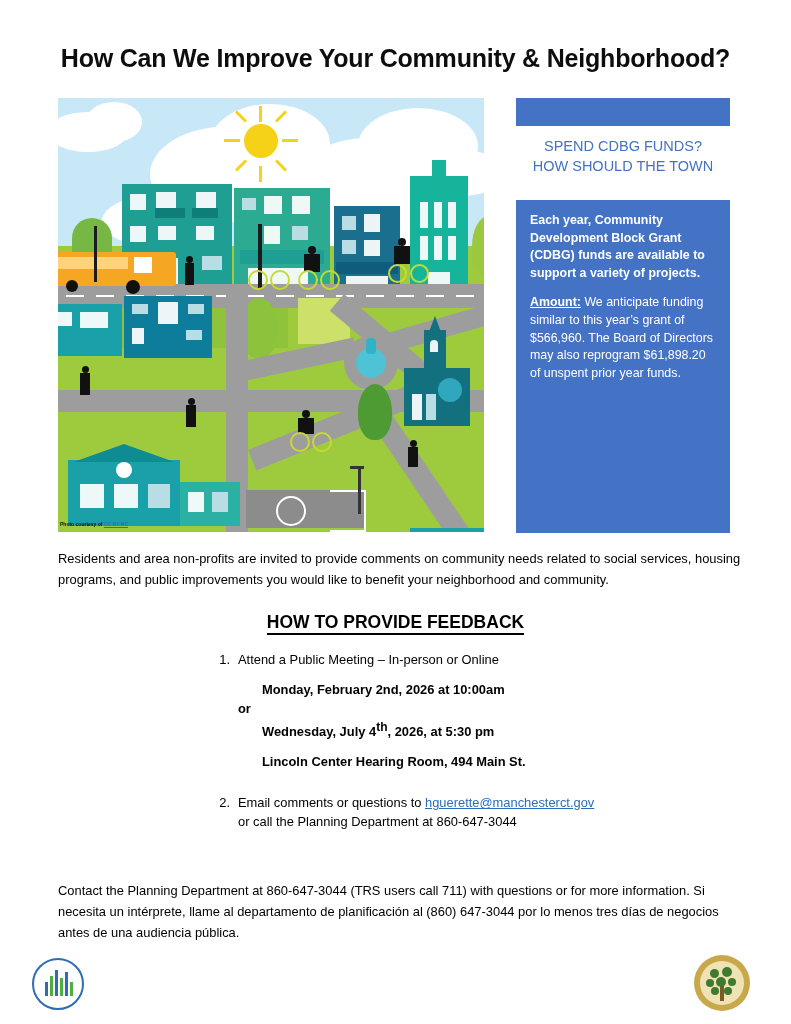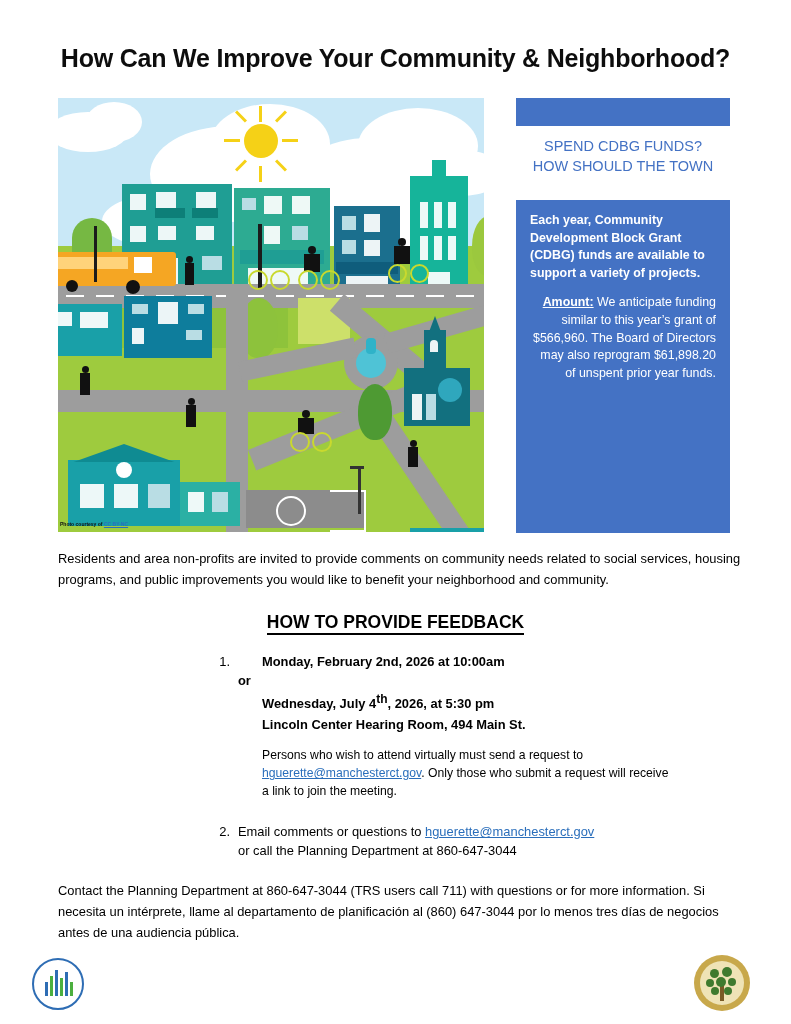--- a/index.html
+++ b/index.html
@@ -58,21 +58,21 @@
     position:absolute;left:516px;top:136px;width:214px;
     color:#4472C4;font-size:14.5px;line-height:20px;text-align:center;
   }
   .bluebox{
     position:absolute;left:516px;top:200px;width:214px;height:333px;
     background:#4472C4;color:#ffffff;
     box-sizing:border-box;padding:12px 14px 10px 14px;
     font-size:12.4px;line-height:17.6px;
   }
   .bluebox p{margin:0 0 12px 0;font-weight:bold;}
-  .bluebox p.reg{font-weight:normal;text-align:right;}
+  .bluebox p.reg{font-weight:normal;}
   .bluebox u{font-weight:bold;}
 
   
   .intro{
     position:absolute;left:58px;top:548px;width:688px;
     font-size:12.9px;line-height:21px;
   }
   .feedback-head{
     position:absolute;left:0;top:612px;width:791px;text-align:center;
     font-size:17.5px;font-weight:bold;
@@ -81,21 +81,21 @@
 
   .list{
     position:absolute;left:208px;top:650px;width:470px;
     font-size:12.9px;line-height:19px;
   }
   .li{position:relative;margin-bottom:8px;}
   .num{position:absolute;left:0;top:0;width:22px;text-align:right;font-size:13px;}
   .li-body{margin-left:30px;}
   .bold{font-weight:bold;}
   .center{}
-  .mt{margin-top:2px;}
+  .mt{margin-top:11px;}
   .indent{margin-left:24px;}
   .sub{font-size:12.2px;line-height:18px;margin-top:12px;margin-left:24px;}
   a.mail{color:#2a6ebb;text-decoration:underline;}
   sup{font-size:12px;vertical-align:super;}
 
   .contact{
     position:absolute;left:58px;top:880px;width:688px;
     font-size:12.9px;line-height:21px;
   }
 
@@ -323,25 +323,25 @@
 
   <div class="intro">Residents and area non-profits are invited to provide comments on community needs related to social services, housing programs, and public improvements you would like to benefit your neighborhood and community.</div>
 
   <div class="feedback-head"><span>HOW TO PROVIDE FEEDBACK</span></div>
 
   <div class="list">
 
     <div class="li">
       <div class="num">1.</div>
       <div class="li-body">
+        <div>Attend a Public Meeting – In-person or Online</div>
         <div class="bold indent mt">Monday, February 2nd, 2026 at 10:00am</div>
         <div class="bold center">or</div>
         <div class="bold indent"><span>Wednesday, July 4</span><sup>th</sup><span>, 2026, at 5:30 pm</span></div>
         <div class="bold indent mt">Lincoln Center Hearing Room, 494 Main St.</div>
-        <div class="sub"><span>Persons who wish to attend virtually must send a request to </span><a class="mail" href="#">hguerette@manchesterct.gov</a><span>. Only those who submit a request will receive a link to join the meeting.</span></div>
       </div>
     </div>
 
     <div class="li" style="margin-top:22px;">
       <div class="num">2.</div>
       <div class="li-body">
         <div><span>Email comments or questions to </span><a class="mail" href="#">hguerette@manchesterct.gov</a></div>
         <div>or call the Planning Department at 860-647-3044</div>
       </div>
     </div>

